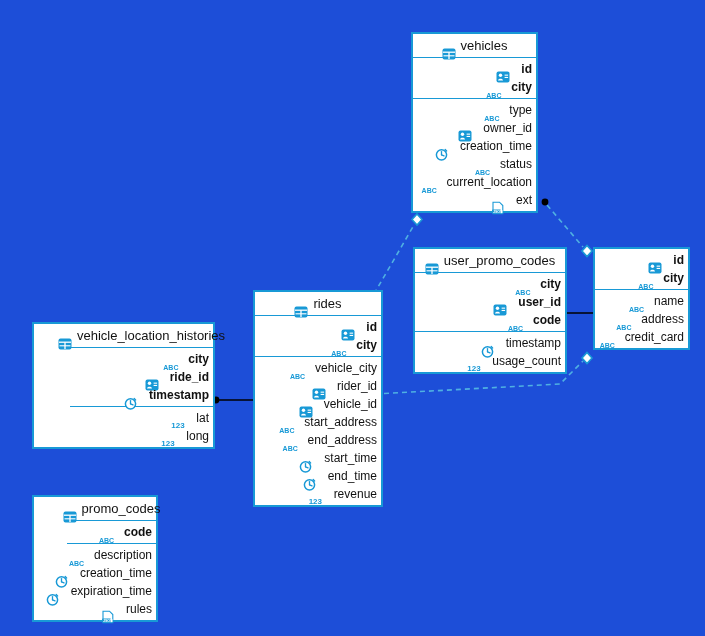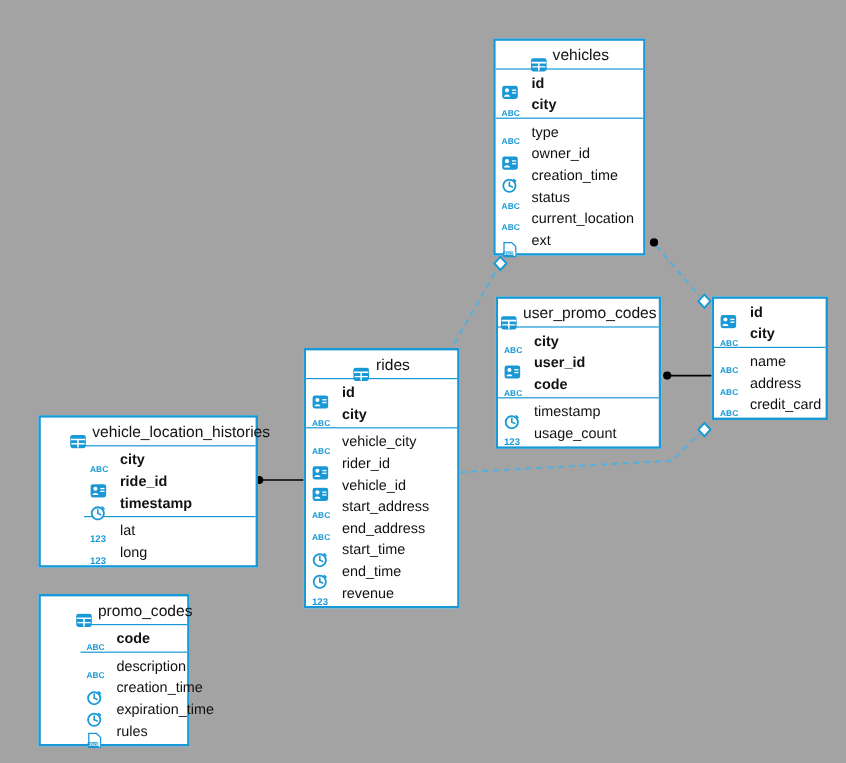--- a/index.html
+++ b/index.html
@@ -5,21 +5,21 @@
   :root{
     --blue:#1899d6;
     --dash:#4fb1e2;
     --ink:#111111;
   }
   html,body{margin:0;padding:0;background:#ffffff;}
   body{font-family:"Liberation Sans", sans-serif;}
   .canvas{
     position:relative;
     width:705px;height:636px;
-    background:#a3a3a3;
+    background:#1d4ed8;
     overflow:hidden;
   }
   .wires{position:absolute;left:0;top:0;pointer-events:none;}
   .wires .dash{stroke:var(--dash);stroke-width:1.6;stroke-dasharray:5 4;fill:none;}
   .wires .solid{stroke:#000000;stroke-width:1.4;fill:none;}
   .wires .dot{fill:#000000;}
   .wires .diamond{fill:#ffffff;stroke:var(--blue);stroke-width:1.6;}
 
   .table-card{
     position:absolute;
@@ -37,39 +37,40 @@
   .t-title{
     font-size:13px;color:var(--ink);white-space:nowrap;
   }
   .section{padding:2px 0;}
   .section + .section{border-top:1px solid var(--blue);}
   .row{
     height:18px;
     display:flex;align-items:center;gap:5px;
     padding:0 4px 0 5px;
     white-space:nowrap;
+    justify-content:flex-end;
   }
   .row-label{font-size:12px;color:var(--ink);}
   .row.key .row-label{font-weight:700;}
   .icon{
     width:20px;min-width:20px;height:14px;
     display:inline-flex;align-items:center;justify-content:flex-start;margin-top:16px;
   }
   .ltr-icon{
     color:var(--blue);font-weight:700;font-size:7px;letter-spacing:0;
     line-height:1; font-family:"Liberation Sans",sans-serif;
   }
   .ltr-icon.num{font-size:8px;}
 
   
   [data-table="vehicles"]{left:411px;top:32px;width:127px;}
-  [data-table="user_promo_codes"]{left:413px;top:247px;width:138px;}
+  [data-table="user_promo_codes"]{left:413px;top:247px;width:154px;}
   [data-table="users"]{left:593px;top:247px;width:97px;}
   [data-table="rides"]{left:253px;top:290px;width:130px;}
-  [data-table="vehicle_location_histories"]{left:32px;top:346px;width:183px;padding-left:36px;}
+  [data-table="vehicle_location_histories"]{left:32px;top:322px;width:183px;padding-left:36px;}
   [data-table="promo_codes"]{left:32px;top:495px;width:126px;padding-left:33px;}
 </style>
 </head>
 <body>
 
 <div class="canvas">
 
   <svg class="wires" width="705" height="636" viewBox="0 0 705 636">
     <g>
       <line class="dash" x1="374" y1="294" x2="414" y2="225"></line>

